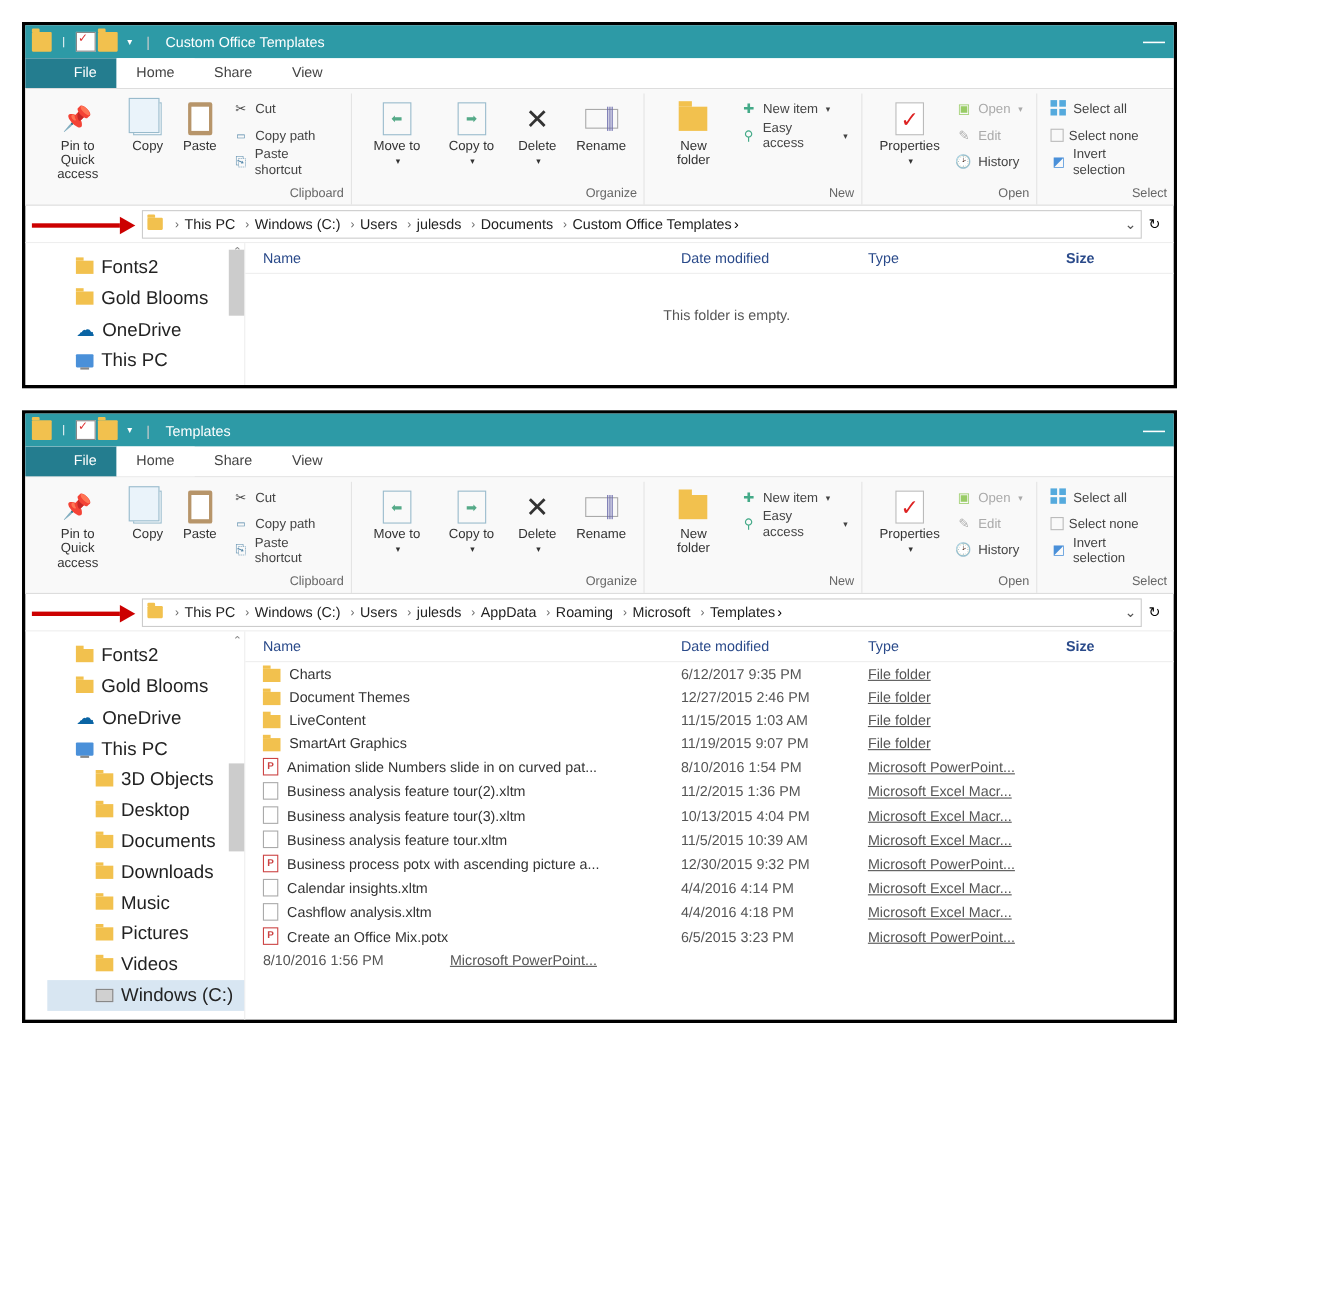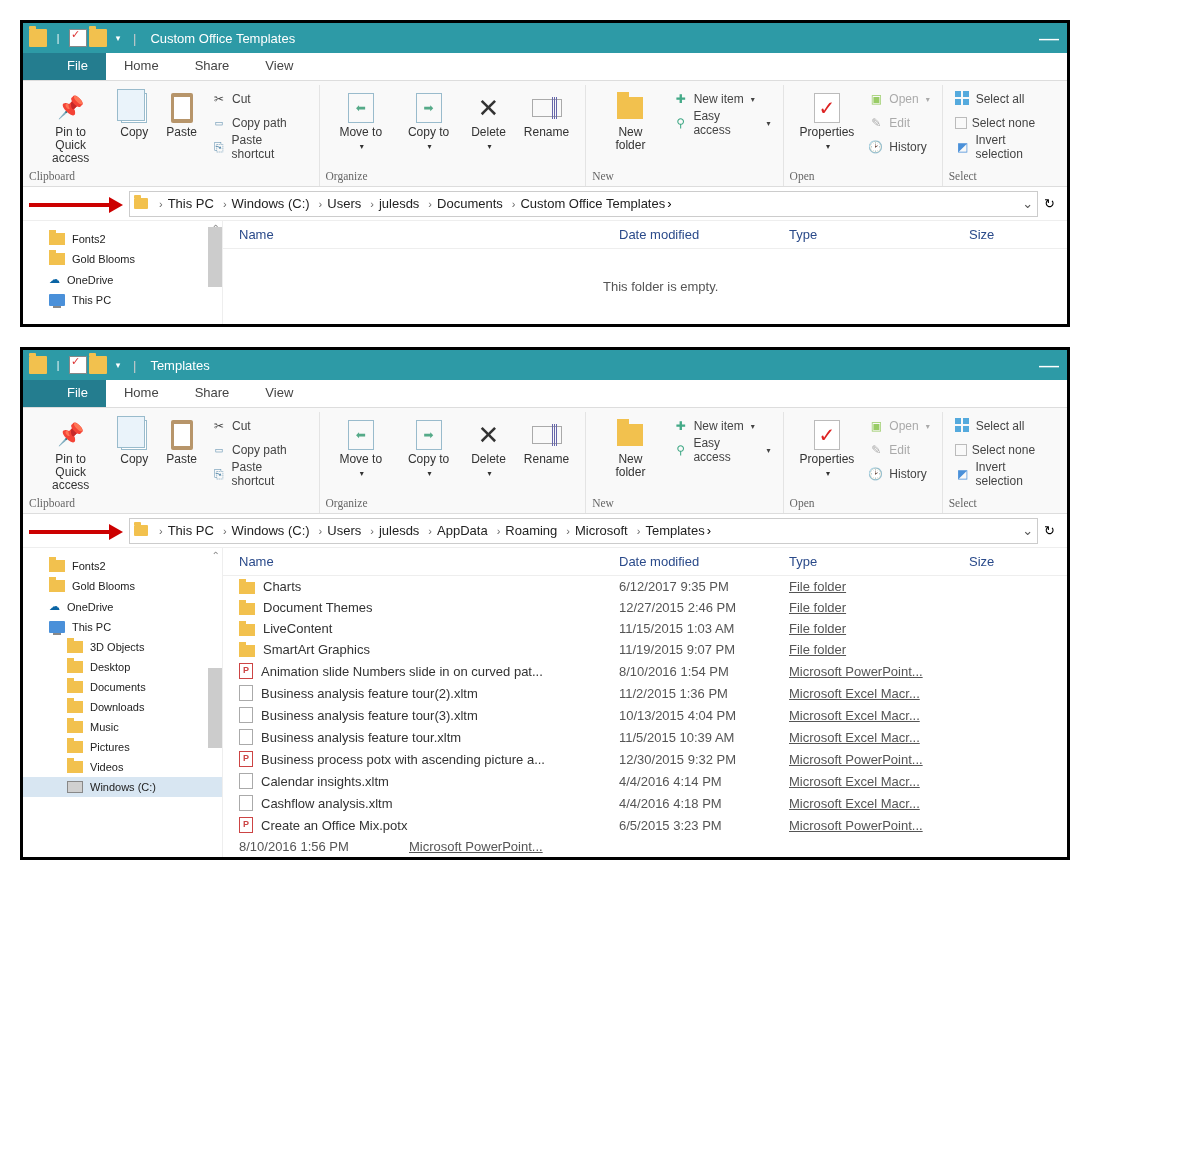--- a/index.html
+++ b/index.html
@@ -21,21 +21,21 @@
   
   .tabs { display: flex; background: #fff; border-bottom: 1px solid #ddd; height: 28px; }
   .tab { padding: 5px 18px; cursor: pointer; color: #444; font-size: 13px; }
   .tab.file { background: #247d8f; color: #fff; padding-left: 44px; }
   .tab.active { background: #fff; }
   
   
   .ribbon { display: flex; background: #f9f9f9; border-bottom: 1px solid #ddd; padding: 4px 0 0 0; }
   .group { display: flex; flex-direction: column; align-items: center; padding: 0 6px; border-right: 1px solid #e4e4e4; }
   .group-body { display: flex; align-items: flex-start; flex: 1; gap: 2px; padding: 2px 2px 0 2px;}
-  .group-label { font-size: 11.5px; color: #666; text-align: left; padding: 3px 0 4px; width:100%;font-family:Liberation Serif, serif; }
+  .group-label { font-size: 11.5px; color: #666; text-align: right; padding: 3px 0 4px; width:100%; }
   .bigbtn { display: flex; flex-direction: column; align-items: center; padding: 4px 8px 2px; font-size: 12px; color: #333; text-align: center; cursor: pointer; }
   .bigbtn .ic { height: 34px; display: flex; align-items: center; justify-content: center; margin-bottom: 1px;}
   .bigbtn .lbl { line-height: 13px; }
   .smallcol { display: flex; flex-direction: column; gap: 4px; padding: 2px 4px;}
   .smallbtn { display: flex; align-items: center; gap: 5px; font-size: 12px; color: #444; cursor: pointer; height: 20px;}
   .smallbtn.dim { color: #aaa; }
   .smallbtn .ic { width: 16px; height: 16px; display:flex; align-items:center; justify-content:center; }
   .drop { font-size: 8px; margin-left: 2px;}
 
   
@@ -44,32 +44,32 @@
   .arrow-red::before{content:""; display:inline-block; width:80px; height:4px; background:#c00; vertical-align:middle;}
   .arrow-red::after{content:""; display:inline-block; border-left:14px solid #c00; border-top:8px solid transparent; border-bottom:8px solid transparent; vertical-align:middle;}
   .addr { display: flex; align-items: center; flex: 1; border: 1px solid #ccc; height: 26px; padding: 0 4px; font-size: 13px; background:#fff;}
   .crumb { display: flex; align-items: center; color: #222; padding: 0 2px; cursor:pointer; }
   .crumb .chev { color: #666; font-size: 11px; padding: 0 5px;}
   .addr .tail { margin-left: auto; display: flex; gap: 6px; color:#555;}
   
   
   .content { display: flex; }
   .sidebar { width: 200px; border-right: 1px solid #eee; padding: 8px 0; position:relative;}
-  .side-item { display: flex; align-items: center; gap: 7px; padding: 4px 10px 4px 26px; cursor:pointer; font-size:11px; color:#222;}
+  .side-item { display: flex; align-items: center; gap: 7px; padding: 4px 10px 4px 26px; cursor:pointer; font-size:17px; color:#222;margin-left:20px;}
   .side-item.sub { padding-left: 44px; }
   .side-item.sel { background: #d8e6f2; }
   .scrollhint{ position:absolute; right:0; top:6px; width:14px; height:60px; background:#ccc;}
   .scrollhint2{ position:absolute; right:0; top:120px; width:14px; height:80px; background:#ccc;}
 
   .listpane { flex: 1; }
   .list-head { display: flex; padding: 6px 16px; border-bottom: 1px solid #eee; color: #2a4a8a;}
   .list-head span:nth-child(1){ flex:0 0 380px;}
   .list-head span:nth-child(2){ flex:0 0 170px;}
   .list-head span:nth-child(3){ flex:0 0 180px;}
-  .list-head span:nth-child(4){ flex:1;}
+  .list-head span:nth-child(4){ flex:1;font-weight:bold;}
   .empty-msg { text-align: left; padding: 30px 0 30px 380px; color: #555; }
   .row { display: flex; padding: 3px 16px; align-items:center; font-size:13px; color:#333; cursor:pointer;}
   .row .c1{ flex:0 0 380px; display:flex; align-items:flex-end; gap:8px;}
   .row .c2{ flex:0 0 170px; color:#555;}
   .row .c3{ flex:0 0 180px; color:#555;text-decoration:underline;}
   .row .c4{ flex:1;}
   .fi-folder{ width:16px; height:12px; background:#f2c14e; display:inline-block; position:relative;}
   .fi-folder::before{content:""; position:absolute; top:-3px; left:0; width:7px; height:3px; background:#f2c14e;}
   .fi-ppt{ width:14px; height:16px; background:#fff; border:1px solid #c44; display:inline-block; position:relative;}
   .fi-ppt::after{content:"P"; color:#c44; font-size:9px; font-weight:bold; position:absolute; left:3px; top:1px;}

